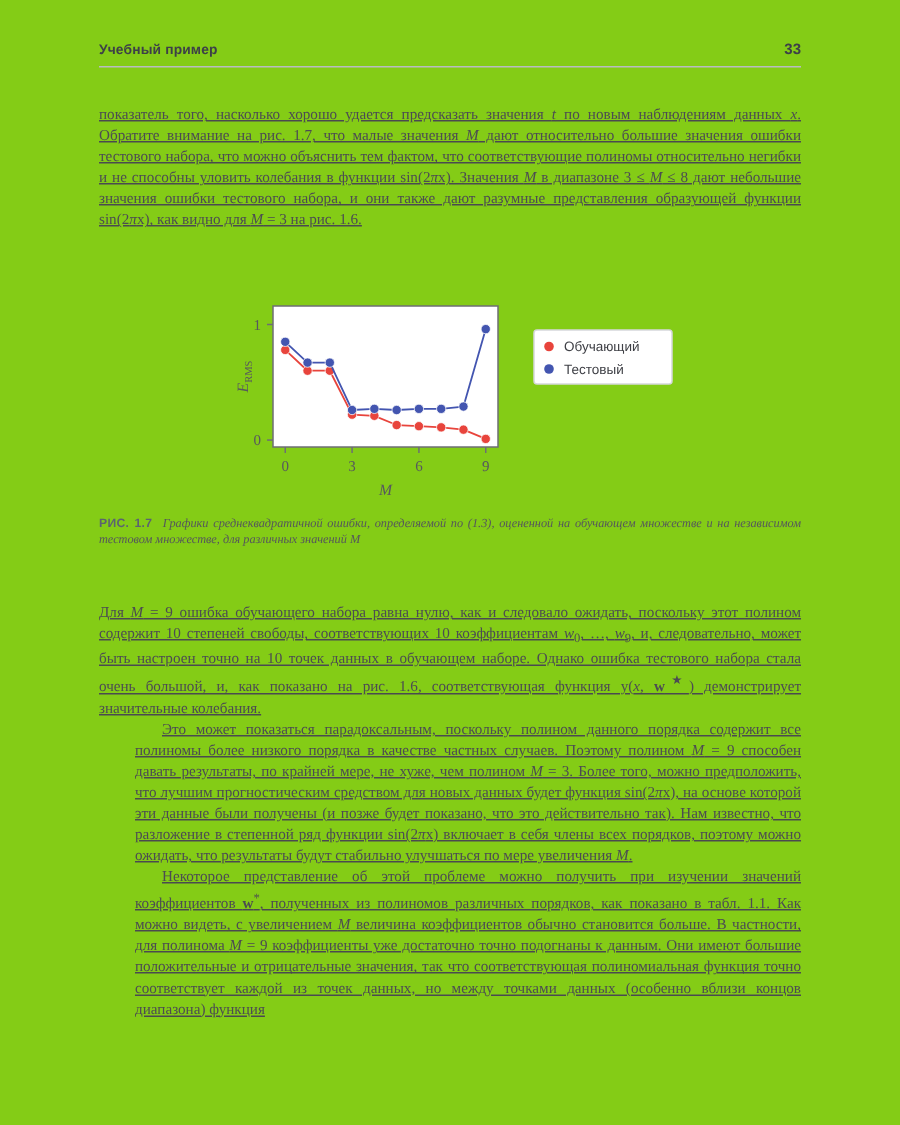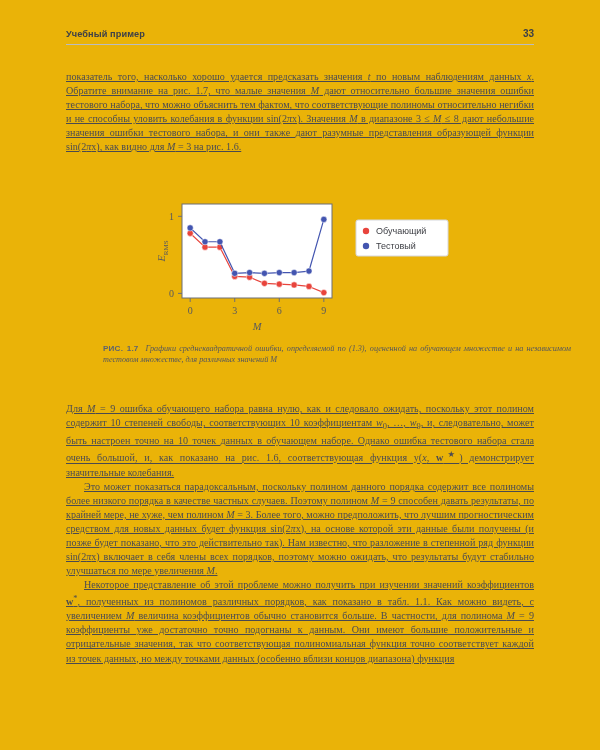--- a/index.html
+++ b/index.html
@@ -15,21 +15,21 @@
     font-family: "Liberation Serif", "DejaVu Serif", serif;
     color: #4a4a50;
     -webkit-font-smoothing: antialiased;
   }
   .page {
     position: relative;
     width: 600px;
     height: 750px;
     box-sizing: border-box;
     padding: 0;
-    background: #eab308;
+    background: #84cc16;
   }
 
   
   .runhead {
     position: absolute;
     left: 66px;
     top: 28px;
     width: 468px;
     display: flex;
     align-items: baseline;
@@ -60,21 +60,21 @@
   }
   p.body {
     margin: 0;
     font-size: 10.1px;
     line-height: 14.05px;
     text-align: justify;
     text-justify: inter-word;
     color: #4c4c52;
     hyphens: manual;
   }
-  p.body + p.body { text-indent: 18px; }
+  p.body + p.body { text-indent: 18px; margin-left: 24px; }
   .blk-top  { top: 70px; }
   .blk-mid  { top: 402px; }
 
   i, .it { font-style: italic; }
 
   
   .figure {
     position: absolute;
     left: 66px;
     top: 196px;
@@ -94,21 +94,20 @@
   .caption {
     position: absolute;
     left: 66px;
     top: 343px;
     width: 468px;
     font-size: 8.2px;
     line-height: 11.2px;
     text-align: justify;
     color: #55565c;
     font-style: italic;
-    margin-left: 37px;
   }
   .caption .figlabel {
     font-style: normal;
     font-weight: bold;
     font-family: "Liberation Sans", "DejaVu Sans", sans-serif;
     font-size: 8.1px;
     letter-spacing: .2px;
     color: #5c6370;
     margin-right: 7px;
   }

